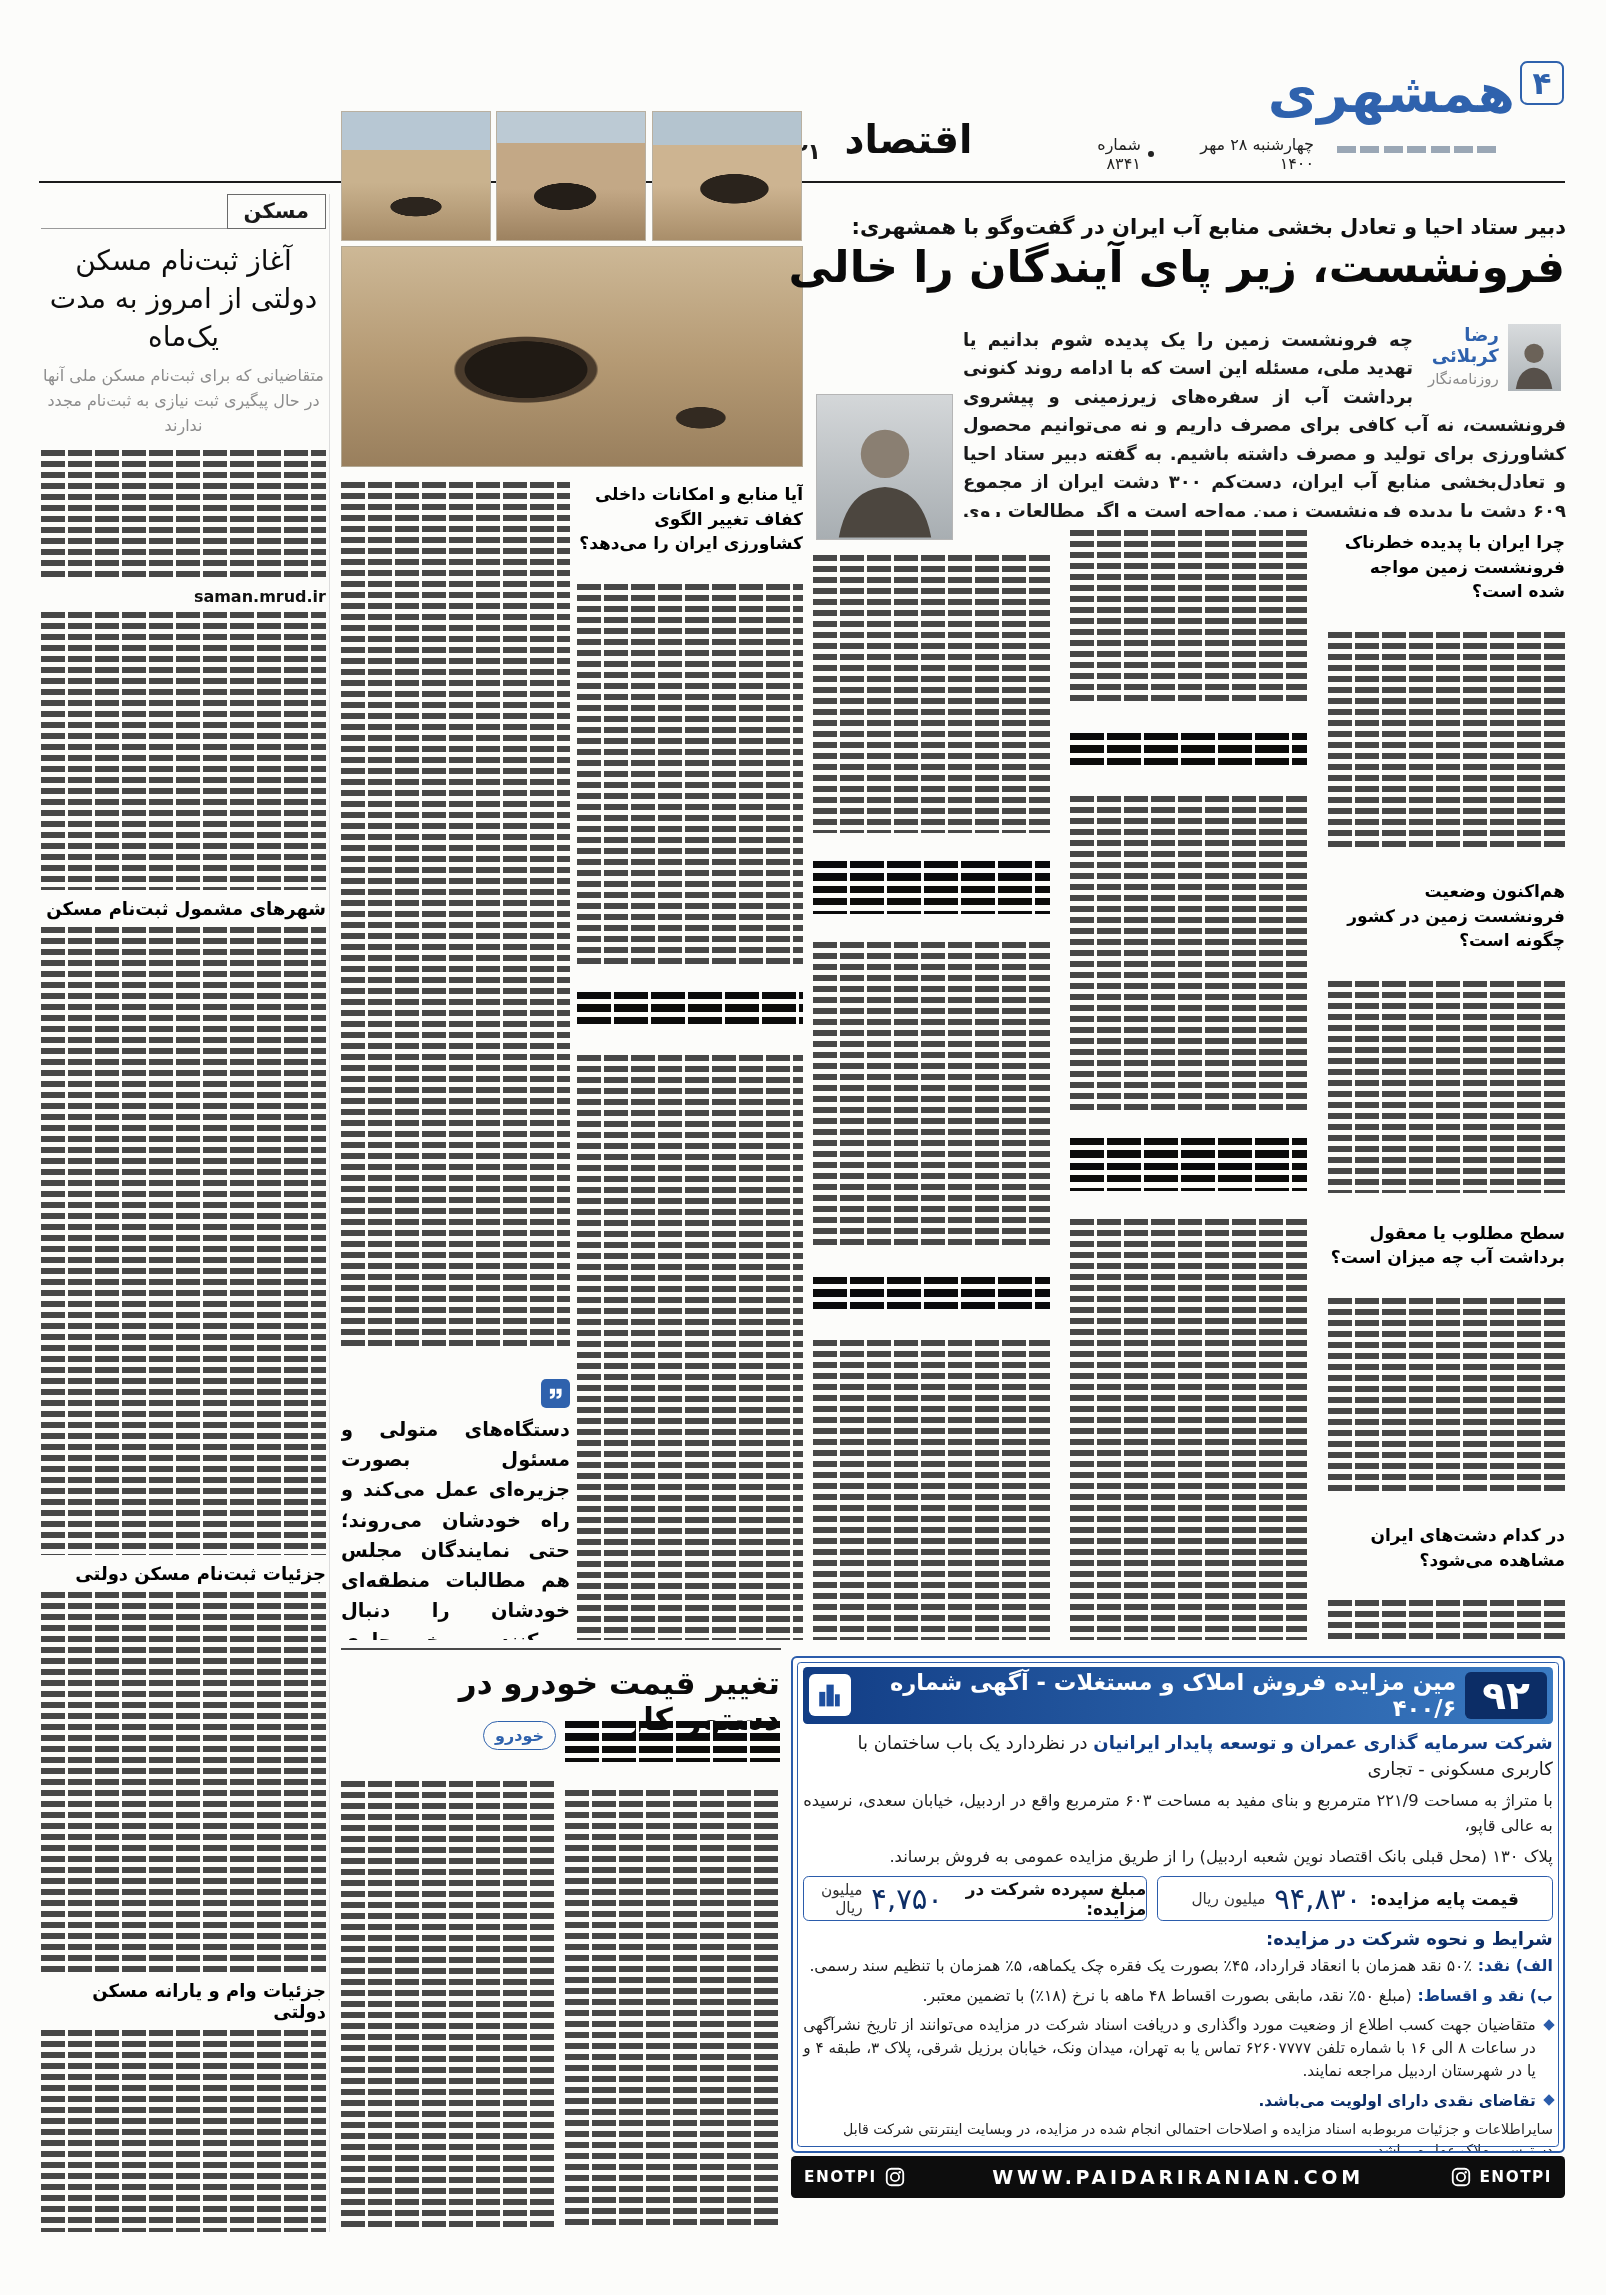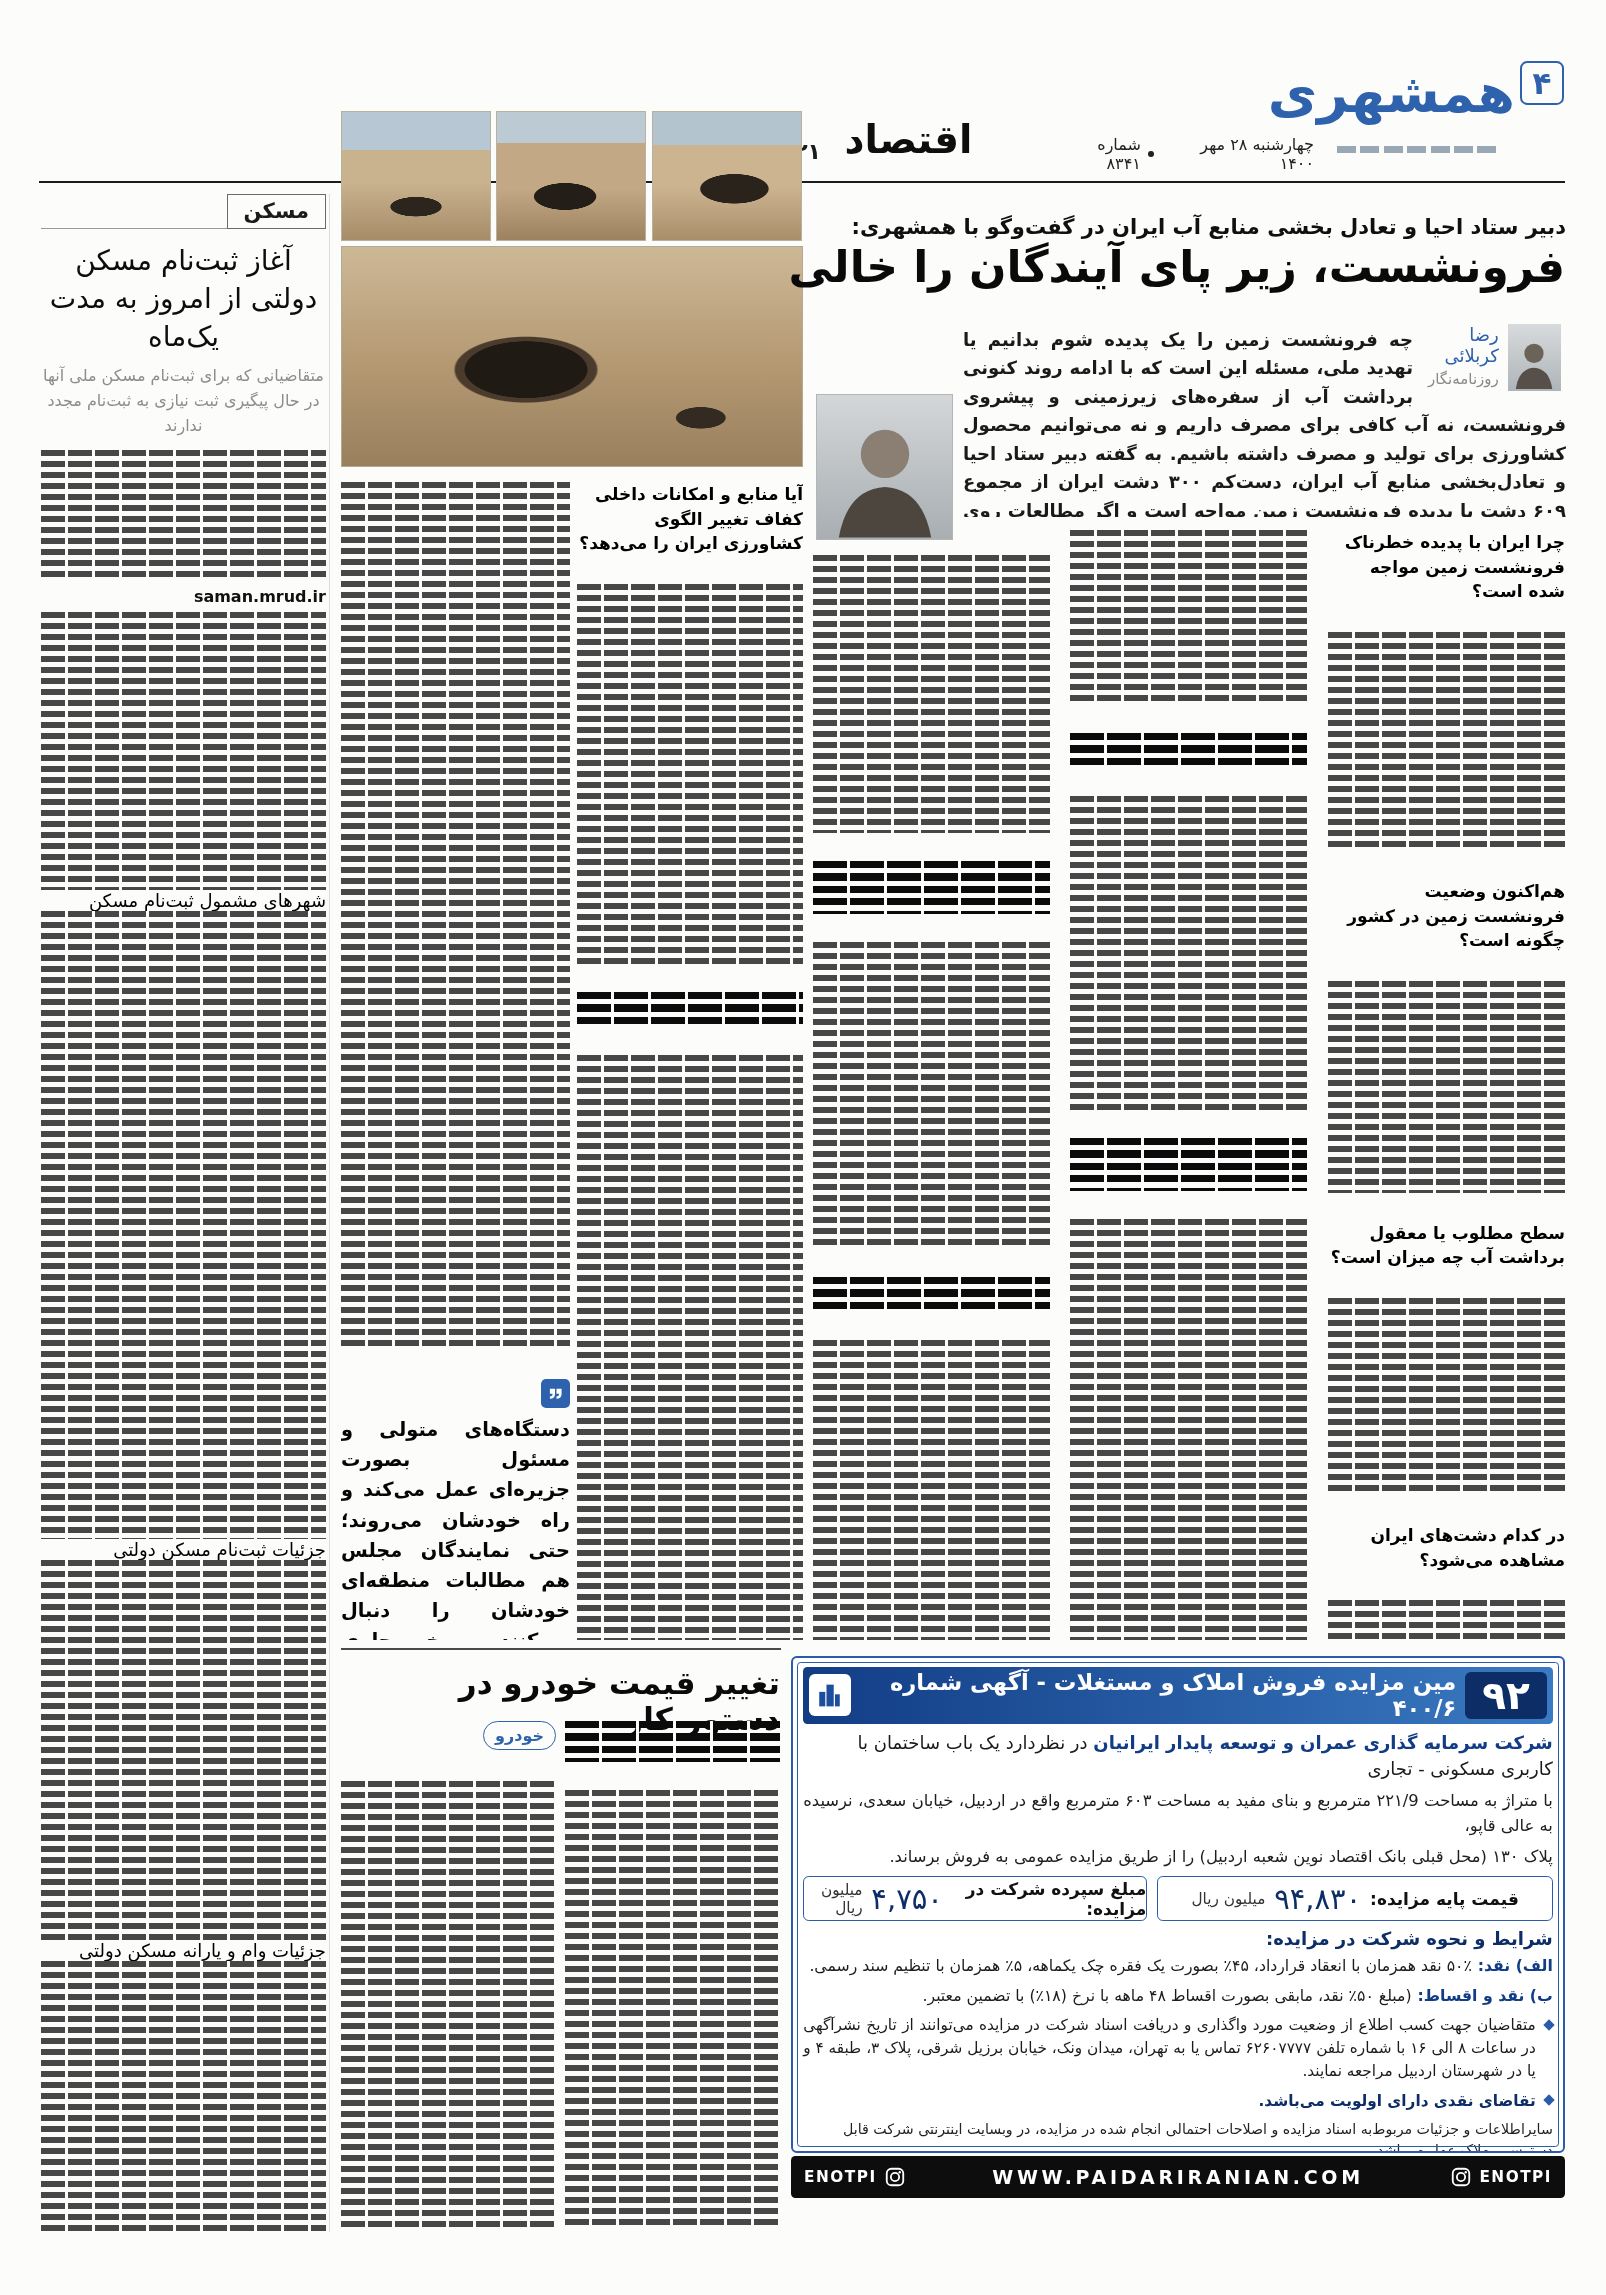--- a/index.html
+++ b/index.html
@@ -33,32 +33,32 @@
   .dot{width:5.8px;height:5.8px;background:#222;border-radius:50%;flex:none}
   .section-title{font-size:39px;font-weight:800;color:#0e0e0e}
   .phone{display:flex;align-items:center;gap:7.3px;font-size:22px;font-weight:700}
 
   
   .sidebar{display:flex;flex-direction:column;overflow:hidden}
   .tab-row{display:flex;border-bottom:0.7px solid #9a9a9a}
   .tab{border:1.5px solid #6a6a6a;padding:4.4px 16px;font-size:21px;font-weight:800;background:#fcfcfa;margin-bottom:-0.7px}
   .hl-housing{margin-top:13px;font-size:28px;font-weight:400;text-align:center;line-height:1.35;color:#0d0d0d}
   .sub-housing{margin-top:8.8px;font-size:16px;color:#8d8d8d;text-align:center;line-height:1.55}
-  .inline-head{font-size:18px;font-weight:400;margin:0 0;color:#000}
+  .inline-head{font-size:18px;font-weight:700;margin:8px 0;color:#000}
   .site-link{font-size:16px;font-weight:800;color:#111;direction:ltr;text-align:right}
 
   
   .thumb{width:150px;height:130px;border:0.7px solid #b9b0a0}
   .photo-big{border:0.7px solid #b2a894}
 
   
   .kicker{font-size:21px;font-weight:700;color:#101010}
   .headline{font-size:44px;font-weight:800;color:#0a0a0a;white-space:nowrap;overflow:hidden}
   .author{display:flex;gap:8.8px;align-items:flex-start;background:#fcfcfa;z-index:3;padding-right:4.4px}
-  .author-name{color:#2f62ad;font-weight:400;font-size:18px}
+  .author-name{color:#2f62ad;font-weight:700;font-size:18px}
   .author-role{color:#8a8a8a;font-size:15px;margin-top:4.4px}
   .lead{font-size:18px;font-weight:700;line-height:1.58;text-align:justify;overflow:hidden;color:#1a1a1a;z-index:1}
   .lead-spacer{float:right;width:153px;height:79px}
 
   .quote{position:relative;height:261px;overflow:hidden}
   .quote-icon{width:29px;height:29px;background:#2f62ad;border-radius:5.1px;display:flex;align-items:center;justify-content:center;margin-left:auto}
   .quote-text{margin-top:7.3px;font-size:19.4px;font-weight:800;line-height:1.55;text-align:justify;color:#050505}
 
   
   .car-headline{font-size:31px;font-weight:800;color:#0a0a0a}

